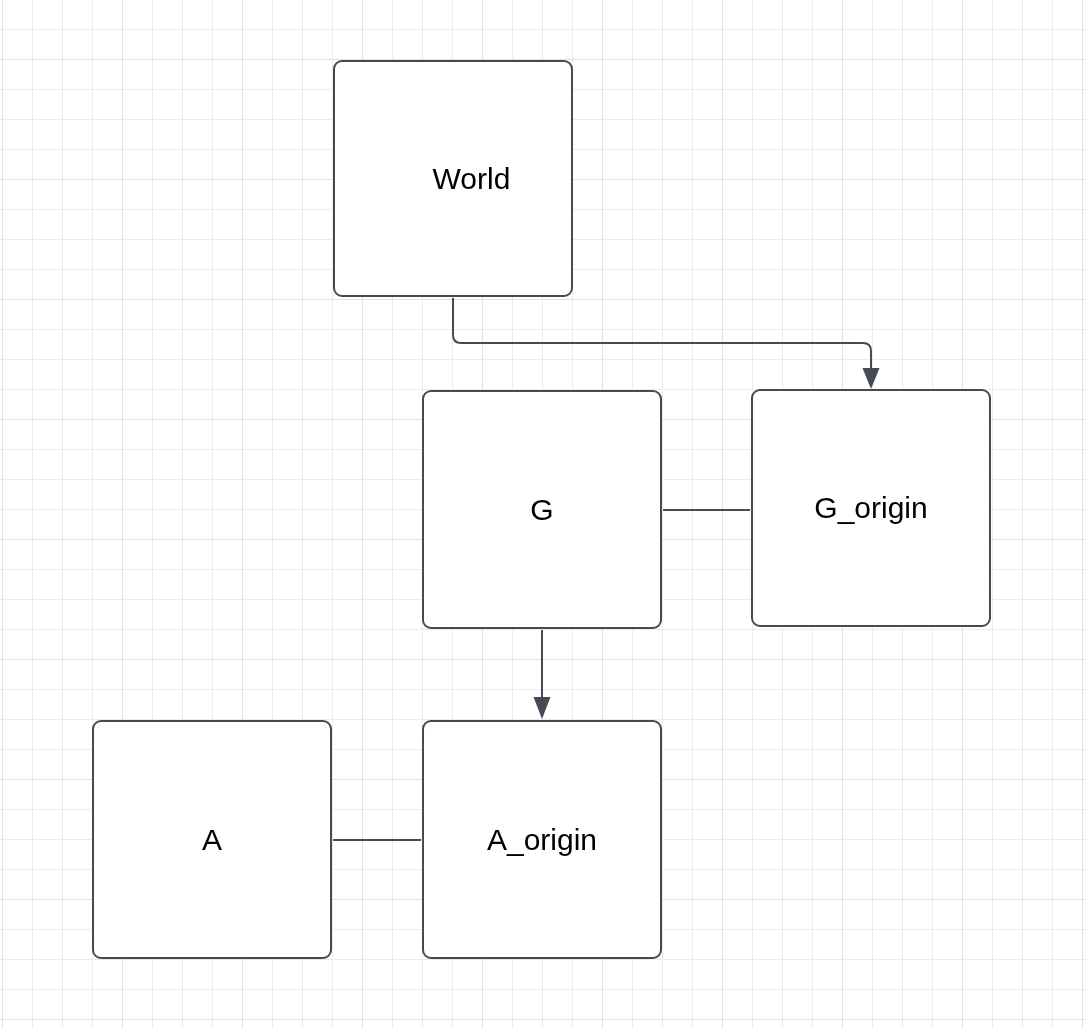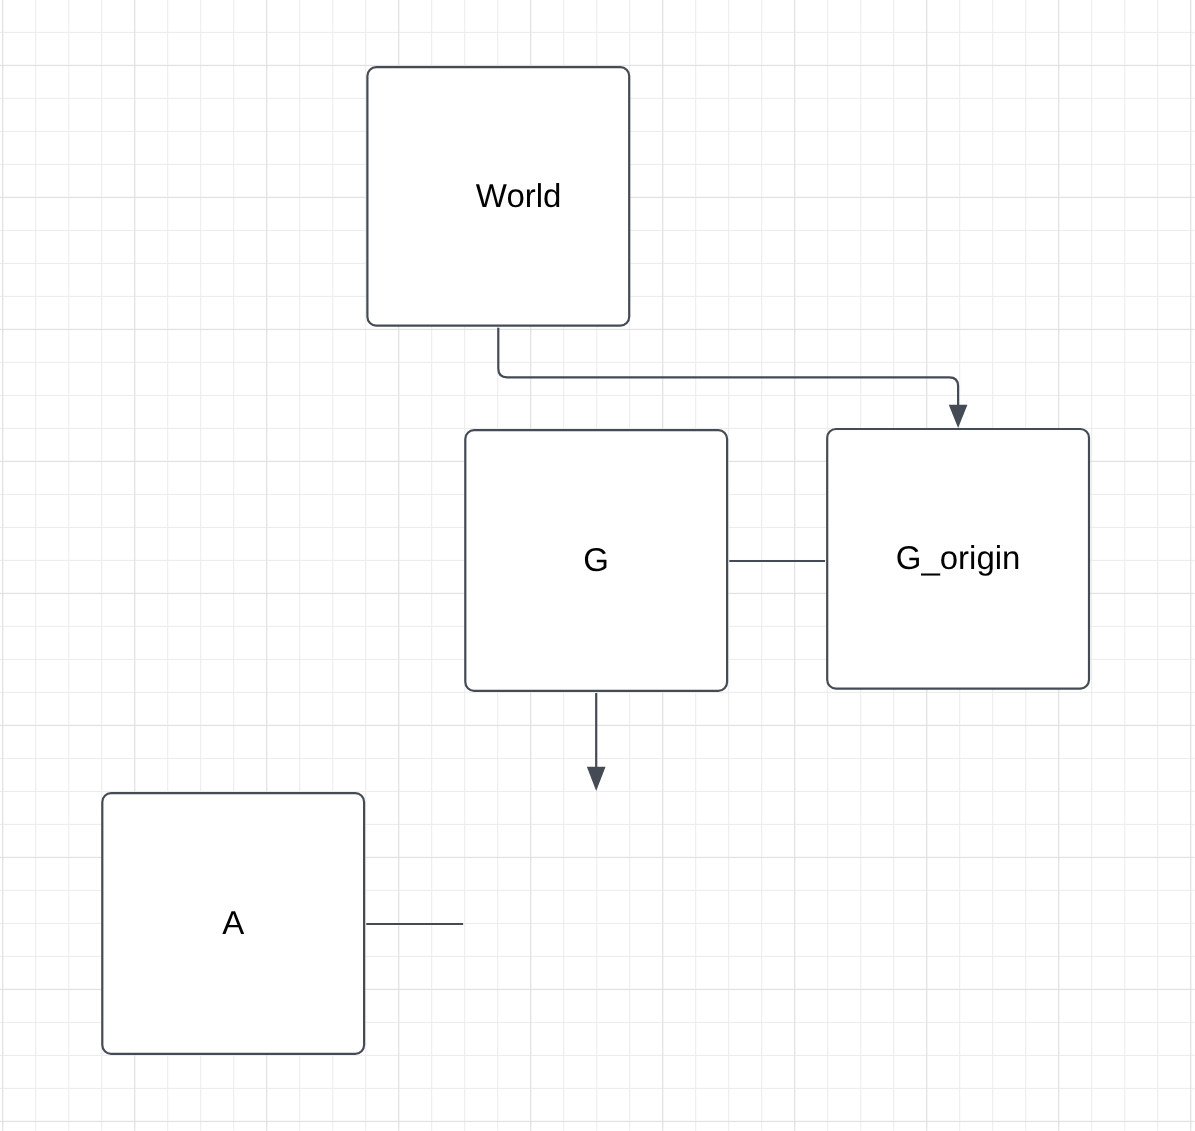--- a/index.html
+++ b/index.html
@@ -75,14 +75,17 @@
   </div>
 
   <div class="node" style="left: 751px; top: 389px; width: 240px; height: 238px; border-width: 2px; border-radius: 9px; align-items: center;">
     <span class="node-label" style="font-size: 30px;">G_origin</span>
   </div>
 
   <div class="node" style="left: 92px; top: 720px; width: 240px; height: 239px; border-width: 2px; border-radius: 9px;">
     <span class="node-label" style="font-size: 30px;">A</span>
   </div>
 
+  <div class="node" style="left: 422px; top: 720px; width: 240px; height: 239px; border-width: 2px; border-radius: 9px;">
+    <span class="node-label" style="font-size: 30px;">A_origin</span>
+  </div>
 
 </div>
 
 </body></html>

